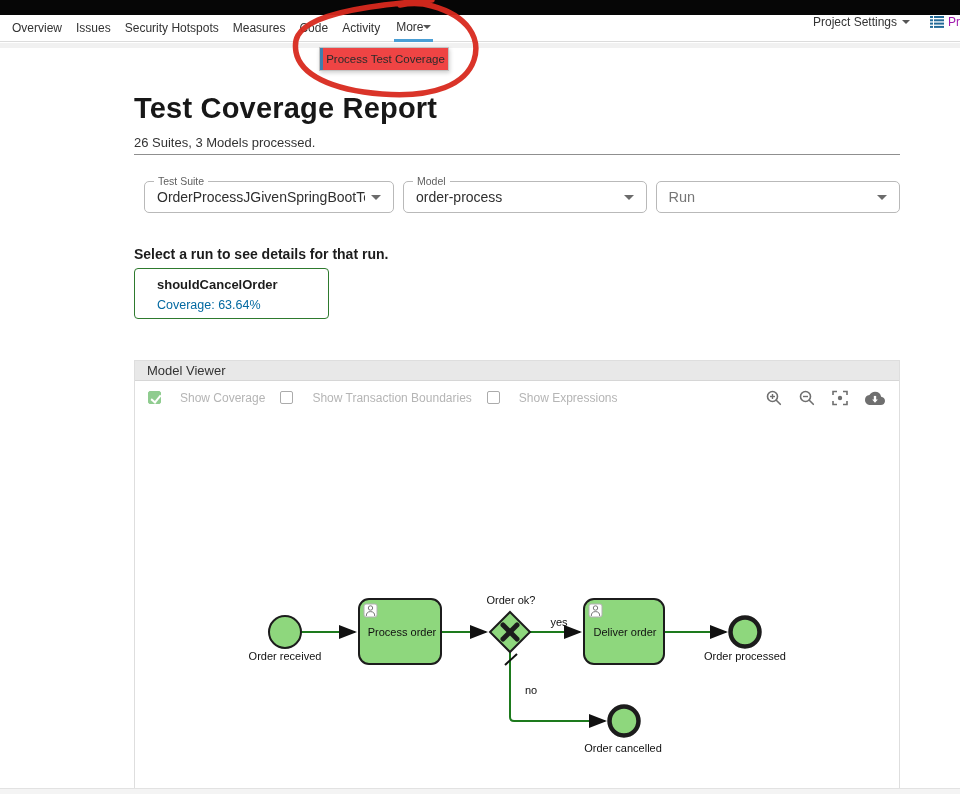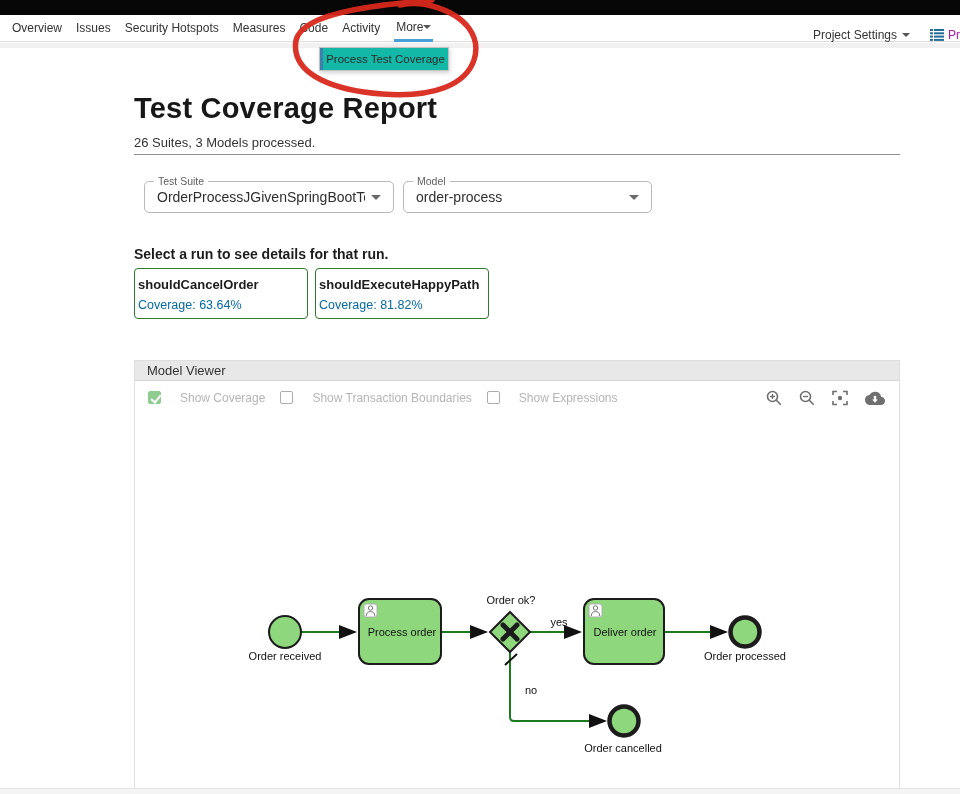--- a/index.html
+++ b/index.html
@@ -13,31 +13,31 @@
   .navbar {
     position:absolute; left:0; top:15px; width:960px; height:27px; background:#fff;
     border-bottom:1px solid #dcdcdc; display:flex; align-items:center; padding-left:12px; z-index:30;
   }
   .nav-tab { font-size:12px; color:#333; margin-right:14px; cursor:pointer; white-space:nowrap; }
   .nav-more {
     font-size:12px; color:#333; height:27px; display:flex; align-items:center; 
     border-bottom:3px solid #4b9fd5; padding:0 2px; cursor:pointer;
   }
   .caret-down { width:0; height:0; border-left:4px solid transparent; border-right:4px solid transparent; border-top:4px solid #555; display:inline-block; }
-  .nav-right { position:absolute; right:0; top:0; height:27px; display:flex; align-items:flex-end; gap:6px; }
+  .nav-right { position:absolute; right:0; top:0; height:27px; display:flex; align-items:flex-start; gap:6px; }
   .proj-settings { font-size:12px; color:#333; display:flex; align-items:center; gap:5px; margin-right:14px; cursor:pointer; }
   .projects-link { display:flex; align-items:center; gap:4px; color:#a21caf; font-size:12px; cursor:pointer; }
   .sub-strip { position:absolute; left:0; top:43px; width:960px; height:5px; background:#f1f1f1; z-index:5; }
   
   .dropdown {
     position:absolute; left:319px; top:47px; width:130px; height:24px; background:#fff;
     border:1px solid #c3c3c3; box-shadow:1px 2px 4px rgba(0,0,0,.18); z-index:40;
   }
   .dropdown-item {
-    width:100%; height:100%; background:#14b8a6; border-left:3px solid #3f7fad;
+    width:100%; height:100%; background:#ef4444; border-left:3px solid #3f7fad;
     font-size:11.5px; color:#2b2b2b; display:flex; align-items:center; justify-content:center; cursor:pointer;
   }
   
   .annotation { position:absolute; left:270px; top:0; width:250px; height:112px; z-index:50; pointer-events:none; }
   
   .content { position:absolute; left:134px; top:0; width:766px; }
   .page-title { position:absolute; top:92px; left:0; font-size:29px; font-weight:bold; color:#171717; letter-spacing:.2px; }
   .page-subtitle { position:absolute; top:135px; left:0; font-size:13px; color:#333; }
   .rule { position:absolute; top:154px; left:0; width:766px; border-top:1px solid #8f8f8f; }
   
@@ -51,22 +51,22 @@
     position:absolute; top:-7px; left:9px; font-size:10.5px; color:#5f5f5f; background:#fff; padding:0 4px; line-height:12px;
   }
   .select .value { font-size:14px; color:#2f2f2f; white-space:nowrap; overflow:hidden; }
   .select .value.placeholder { color:#767676; font-size:14.5px; }
   .select .arrow { position:absolute; right:12px; top:13px; width:0; height:0;
     border-left:5px solid transparent; border-right:5px solid transparent; border-top:5px solid #6b6b6b; }
   
   .run-heading { position:absolute; top:246px; left:0; font-size:14px; font-weight:bold; color:#1c1c1c; }
   .cards { position:absolute; top:268px; left:0; display:flex; gap:7px; }
   .run-card {
-    width:174px; height:51px; border:1px solid #2e7a2e; border-radius:4px; background:#fff;
-    padding:8px 3px; cursor:pointer;
+    width:195px; height:51px; border:1px solid #2e7a2e; border-radius:4px; background:#fff;
+    padding:8px 22px; cursor:pointer;
   }
   .run-card .name { font-size:13px; font-weight:bold; color:#1c1c1c; }
   .run-card .cov { font-size:12.5px; color:#0369a1; margin-top:6px; }
   
   .panel { position:absolute; top:360px; left:0; width:766px; height:429px; border:1px solid #dedede; background:#fff; }
   .panel-header { height:20px; background:#e8e8e8; border-bottom:1px solid #d6d6d6; display:flex; align-items:center; padding-left:12px; }
   .panel-title { font-size:13px; color:#333; }
   .panel-toolbar { height:33px; display:flex; align-items:center; padding:0 14px 0 13px; }
   .opt { display:flex; align-items:center; gap:19px; margin-right:15px; cursor:pointer; }
   .cb { width:13px; height:13px; border:1px solid #ababab; border-radius:2px; background:#fff; position:relative; }
@@ -142,32 +142,32 @@
     <div class="select w1">
       <span class="float-label">Test Suite</span>
       <span class="value">OrderProcessJGivenSpringBootTest</span>
       <span class="arrow"></span>
     </div>
     <div class="select w2">
       <span class="float-label">Model</span>
       <span class="value">order-process</span>
       <span class="arrow"></span>
     </div>
+    <div class="select w3">
+      <span class="value placeholder">Run</span>
+      <span class="arrow"></span>
+    </div>
   </div>
 
   <div class="run-heading">Select a run to see details for that run.</div>
 
   <div class="cards">
     <div class="run-card">
       <div class="name">shouldCancelOrder</div>
       <div class="cov">Coverage: 63.64%</div>
-    </div>
-    <div class="run-card">
-      <div class="name">shouldExecuteHappyPath</div>
-      <div class="cov">Coverage: 81.82%</div>
     </div>
   </div>
 
   <div class="panel">
     <div class="panel-header">
       <span class="panel-title">Model Viewer</span>
     </div>
     <div class="panel-toolbar">
       <span class="opt">
         <span class="cb checked"></span>

